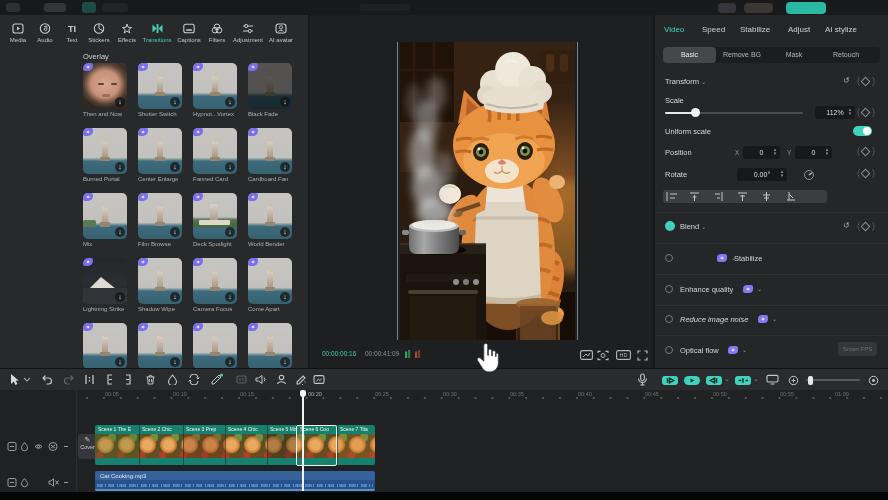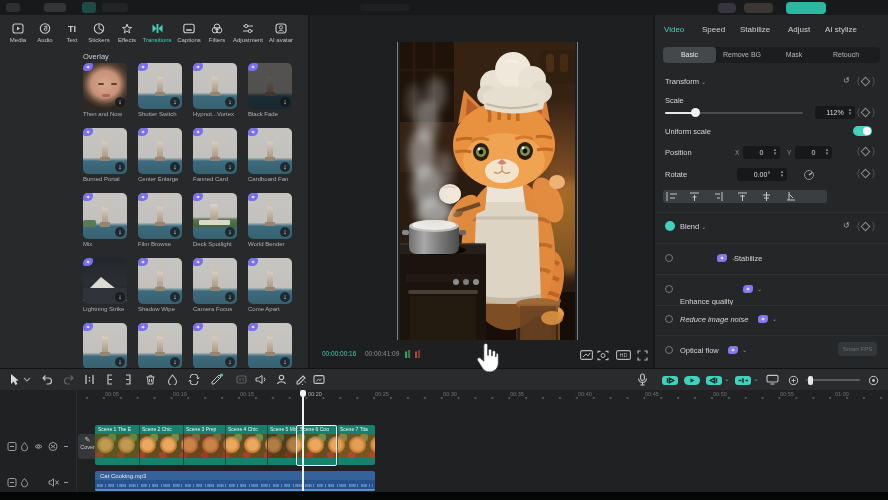--- a/index.html
+++ b/index.html
@@ -580,21 +580,21 @@
     <span class="kfp" style="left:202px;top:206px;">(</span>
       <span class="kfp" style="left:217px;top:206px;">)</span>
       <div class="keyf" style="left:207px;top:208px;"></div>
     <div class="rdivider" style="top:228px;"></div>
     <div class="chk" style="left:10px;top:239px;"></div>
     <div class="rlabel" style="left:39px;top:239px;margin-left:40px;">Stabilize</div>
     <div class="vipb" style="left:62px;top:239px;">✦</div>
     <span style="position:absolute;left:76px;top:239px;color:#9a9c9e;font-size:6px;">⌄</span>
     <div class="rdivider" style="top:259px;"></div>
     <div class="chk" style="left:10px;top:270px;"></div>
-    <div class="rlabel" style="left:25px;top:282px;text-decoration:underline;">Enhance quality</div>
+    <div class="rlabel" style="left:25px;top:270px;">Enhance quality</div>
     <div class="vipb" style="left:88px;top:270px;">✦</div>
     <span style="position:absolute;left:102px;top:270px;color:#9a9c9e;font-size:6px;">⌄</span>
     <div class="rdivider" style="top:290px;"></div>
     <div class="chk" style="left:10px;top:300px;"></div>
     <div class="rlabel" style="left:25px;top:300px;font-style:italic;">Reduce image noise</div>
     <div class="vipb" style="left:103px;top:300px;">✦</div>
     <span style="position:absolute;left:117px;top:300px;color:#9a9c9e;font-size:6px;">⌄</span>
     <div class="rdivider" style="top:320px;"></div>
     <div class="chk" style="left:10px;top:331px;"></div>
     <div class="rlabel" style="left:25px;top:331px;">Optical flow</div>

